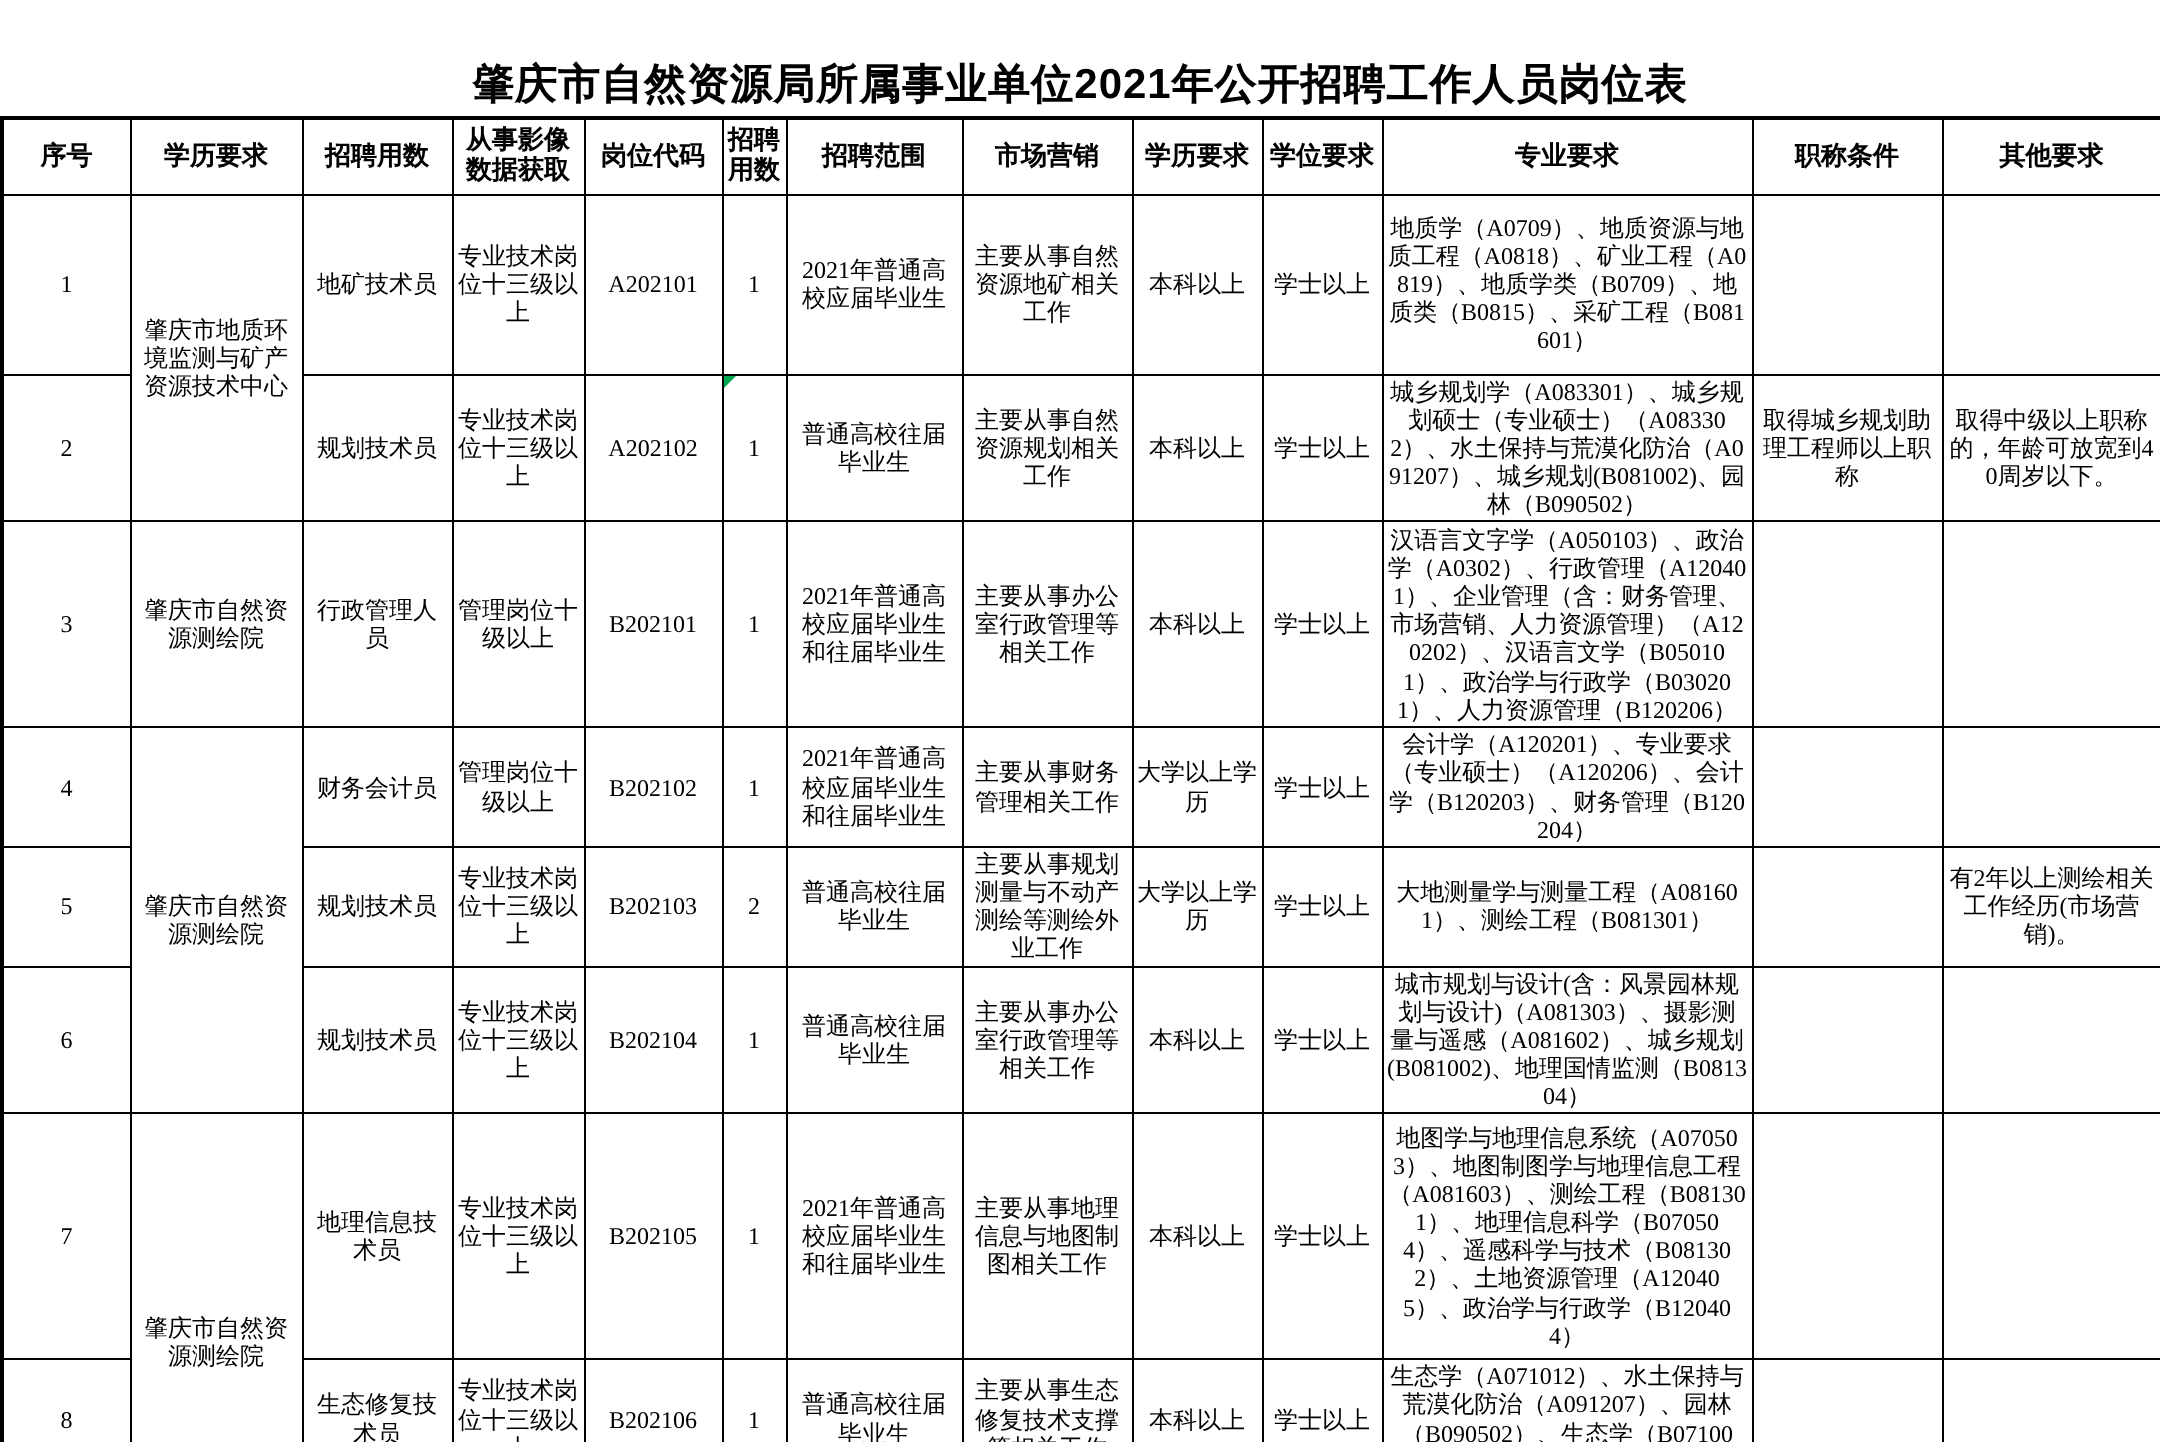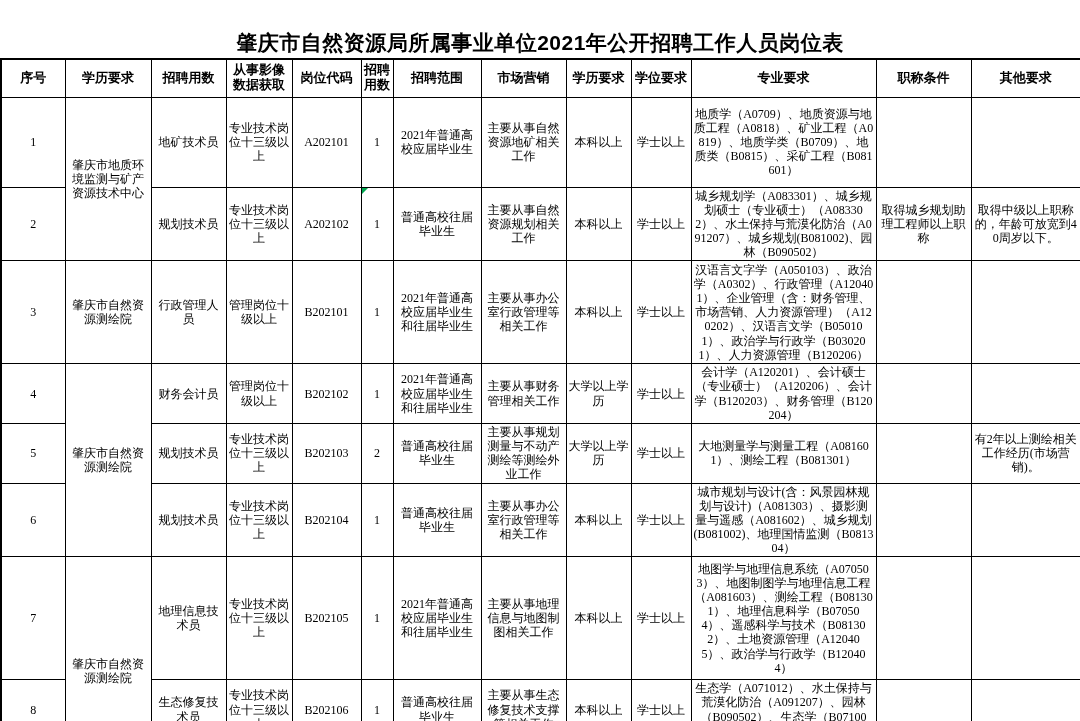--- a/index.html
+++ b/index.html
@@ -133,21 +133,21 @@
       <td>4</td>
       <td rowspan="3">肇庆市自然资源测绘院</td>
       <td>财务会计员</td>
       <td>管理岗位十级以上</td>
       <td>B202102</td>
       <td>1</td>
       <td>2021年普通高校应届毕业生和往届毕业生</td>
       <td>主要从事财务管理相关工作</td>
       <td>大学以上学历</td>
       <td>学士以上</td>
-      <td>会计学（A120201）、会计硕士（专业硕士）（A120206）、会计学（B120203）、财务管理（B120204）</td>
+      <td>会计学（A120201）、专业要求（专业硕士）（A120206）、会计学（B120203）、财务管理（B120204）</td>
       <td></td>
       <td></td>
     </tr>
 
     <tr class="r5">
       <td>5</td>
       <td>规划技术员</td>
       <td>专业技术岗位十三级以上</td>
       <td>B202103</td>
       <td>2</td>

